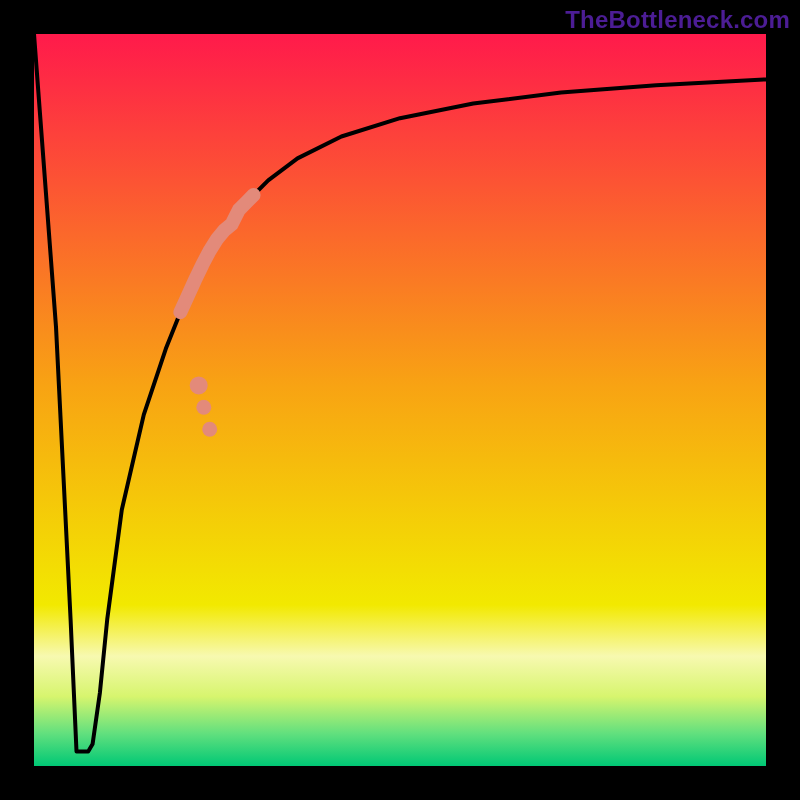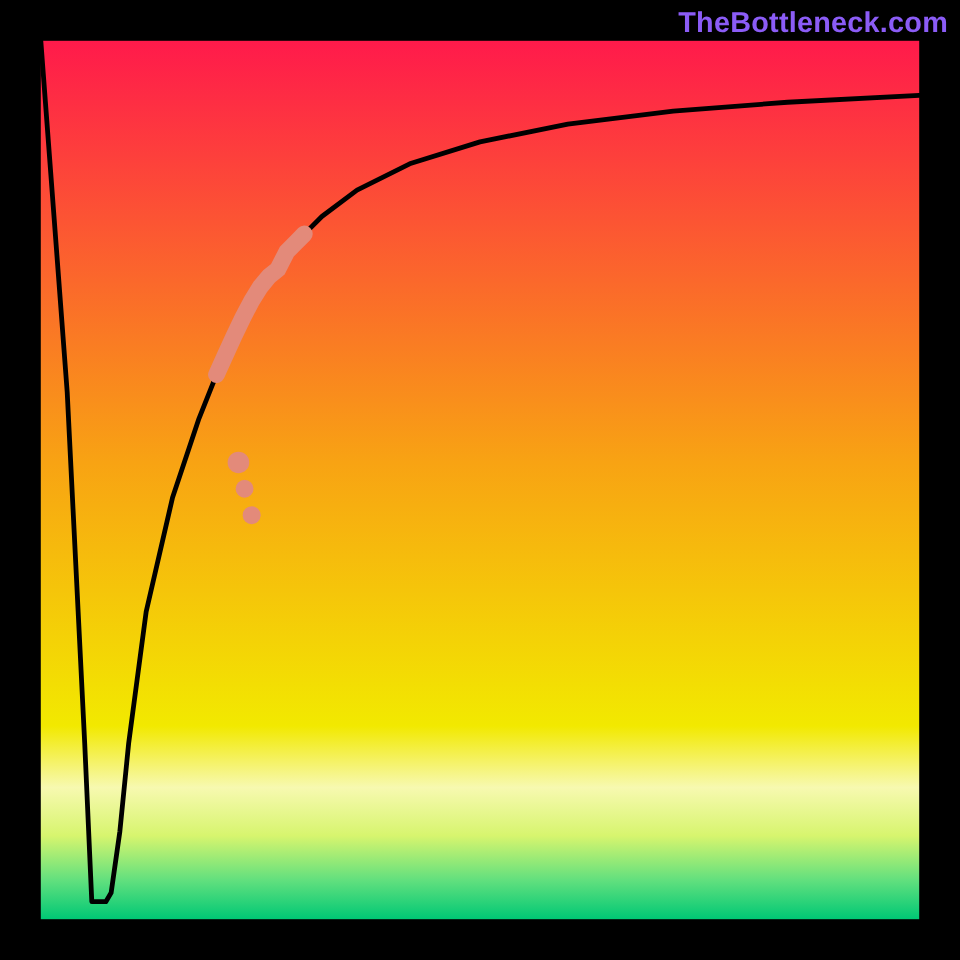--- a/index.html
+++ b/index.html
@@ -15,21 +15,21 @@
     position: relative;
     width: 800px;
     height: 800px;
   }
   .attribution {
     position: absolute;
     top: 6px;
     right: 10px;
     font-size: 24px;
     font-weight: 700;
-    color: #8b5cf6;
+    color: #4c1d95;
     letter-spacing: 0.2px;
     user-select: none;
     z-index: 10;
   }
   svg.plot {
     position: absolute;
     left: 0;
     top: 0;
   }
 </style>

